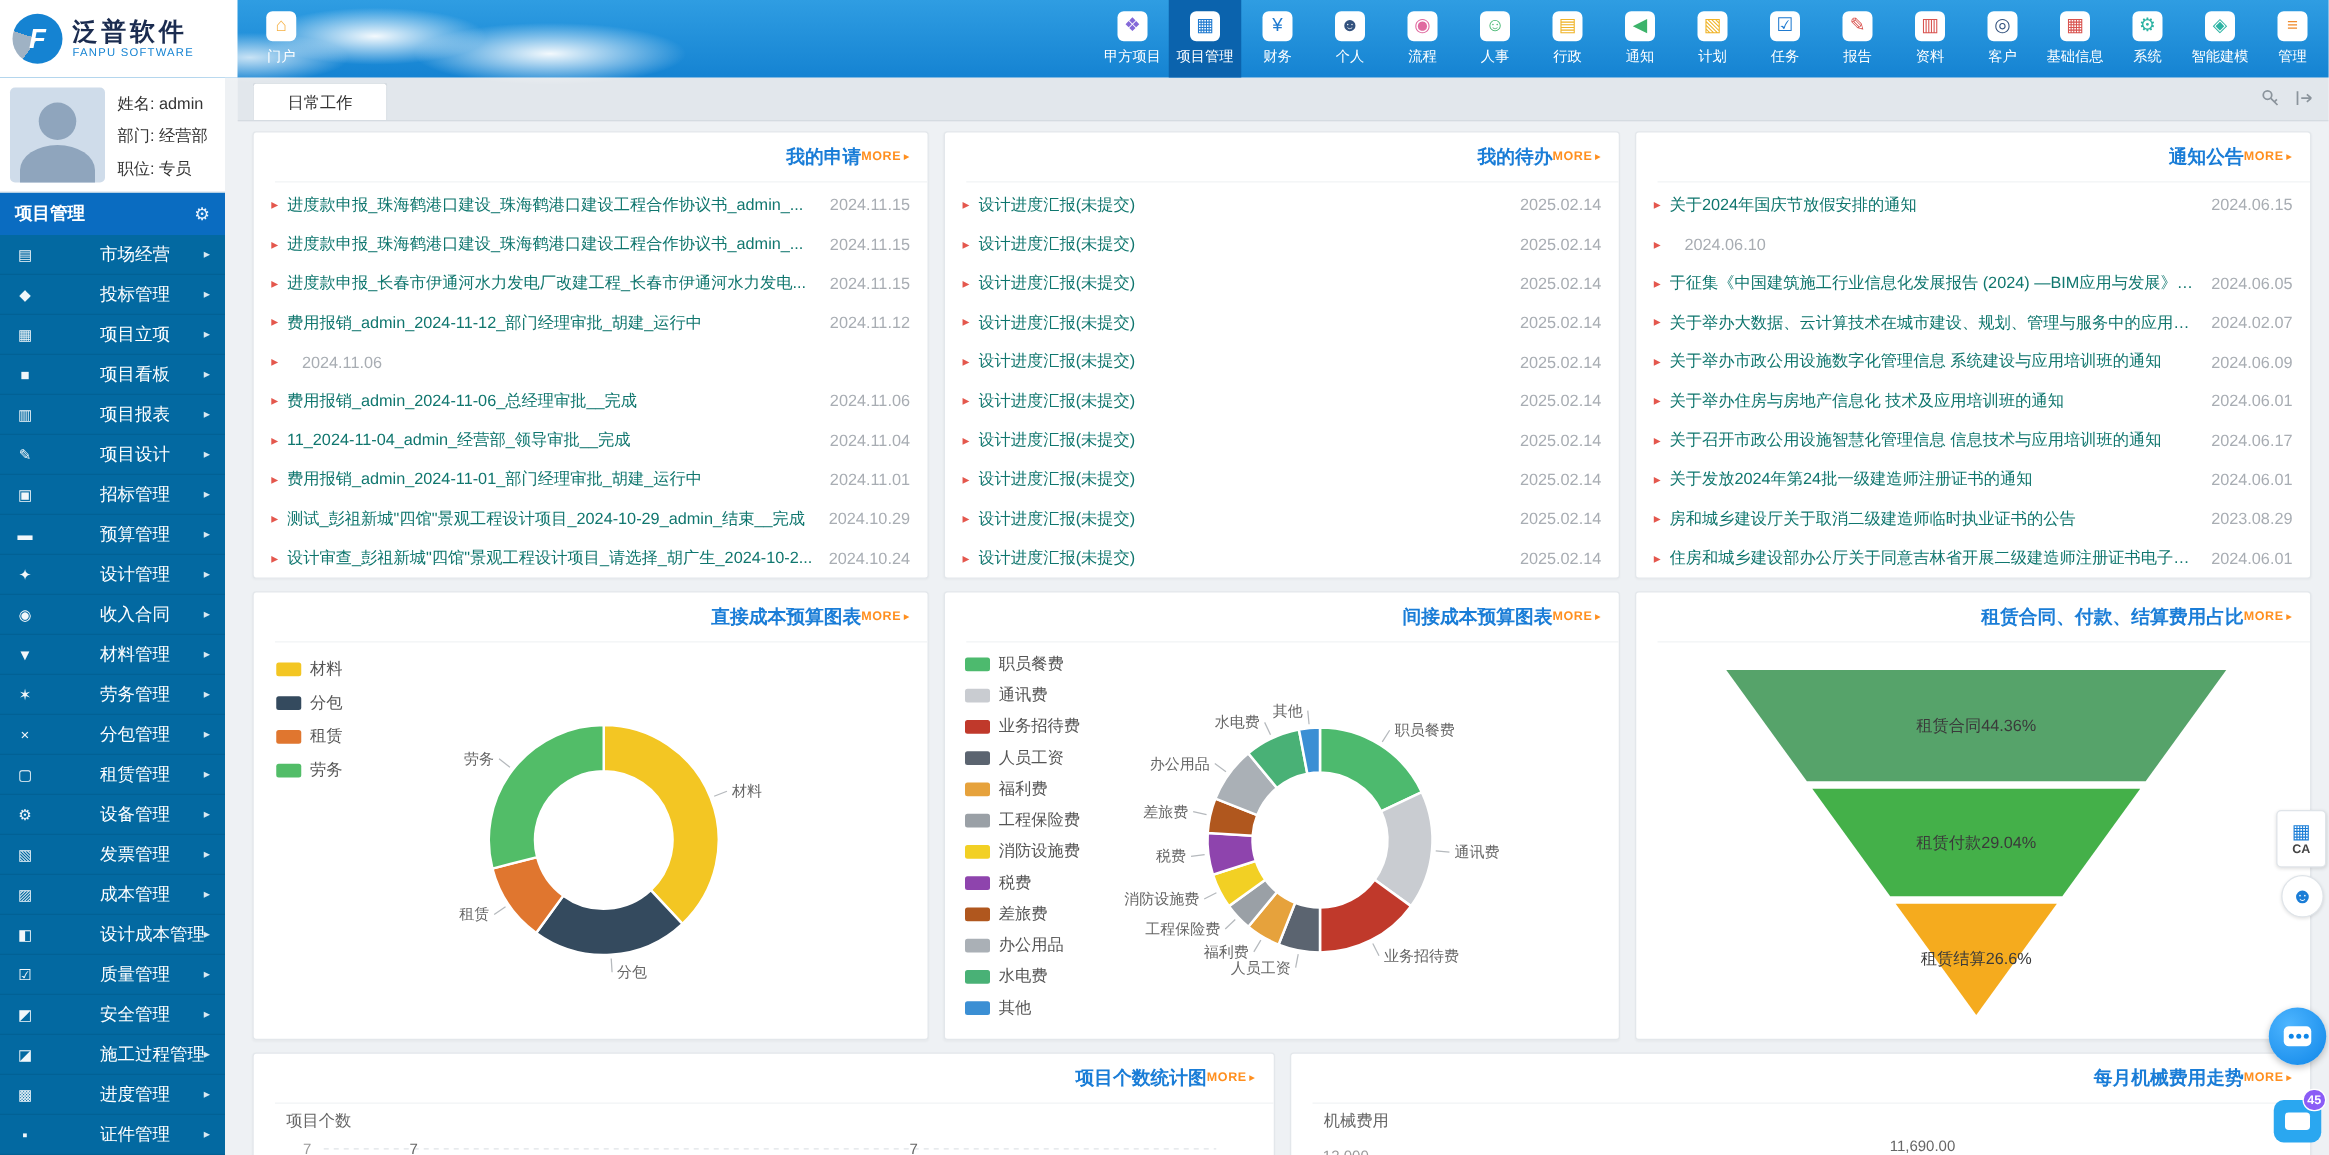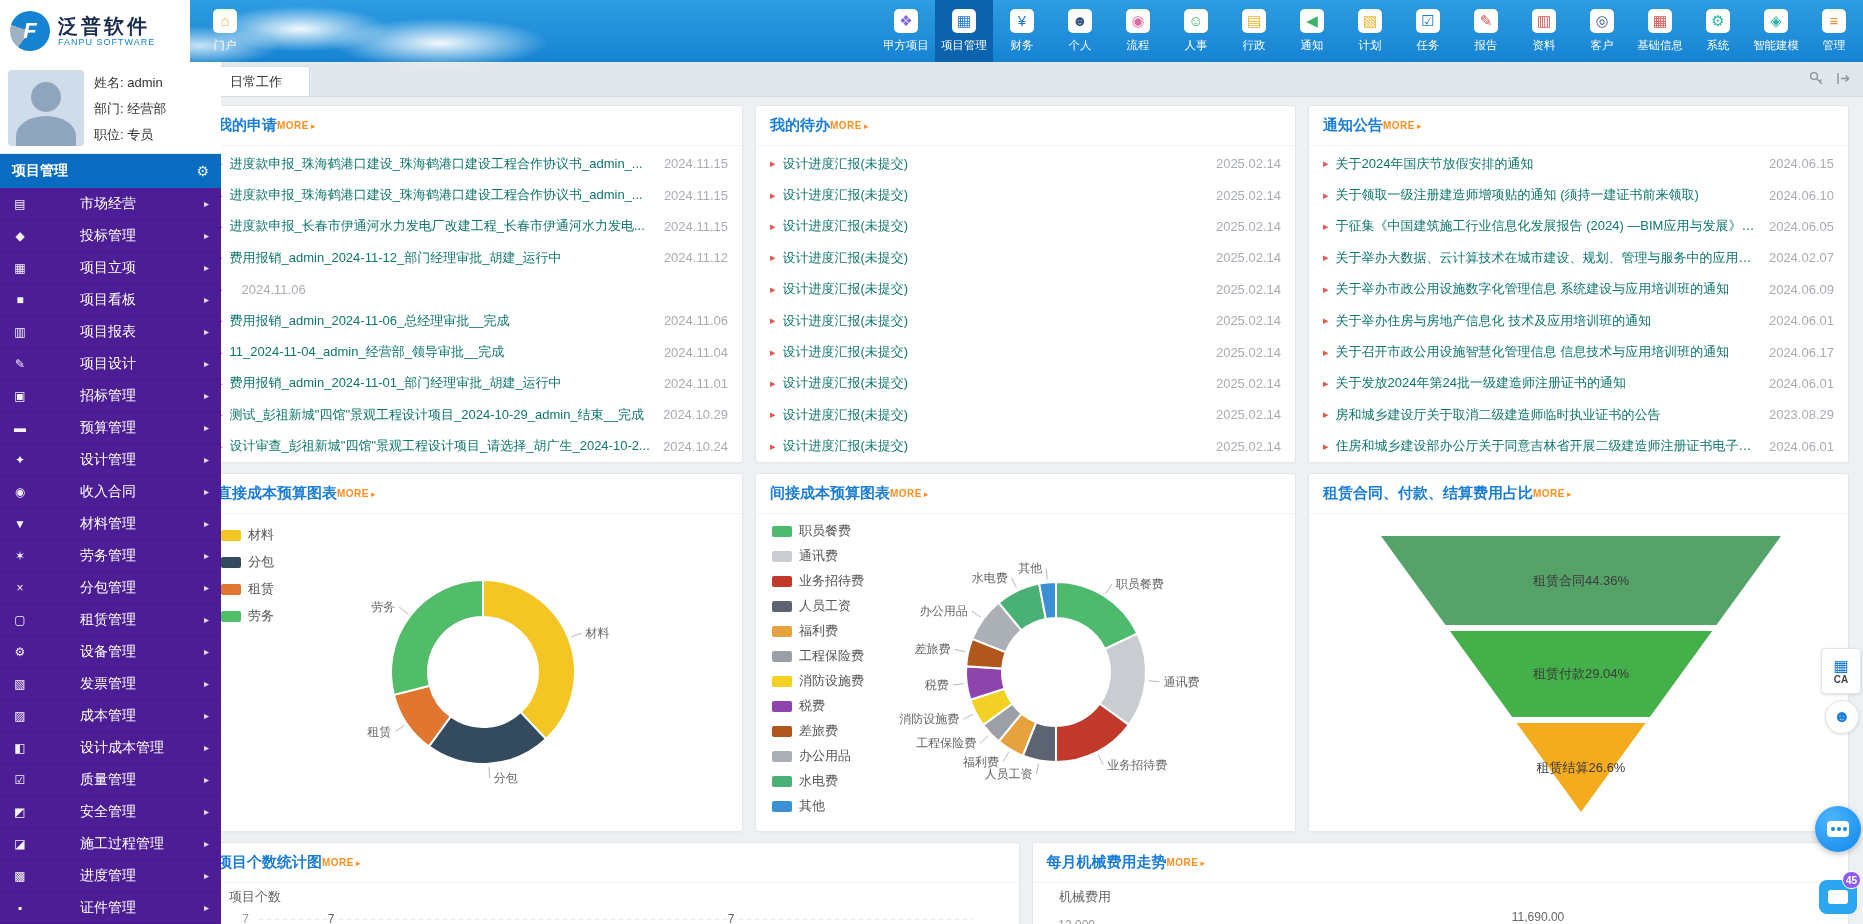--- a/index.html
+++ b/index.html
@@ -17,21 +17,21 @@
   .c2{left:330px;top:18px;width:220px;height:50px;}
   .c3{left:120px;top:26px;width:160px;height:40px;opacity:.8;}
   .nav-item{width:58px;height:62px;display:flex;flex-direction:column;align-items:center;justify-content:center;gap:4px;color:#fff;font-size:12px;cursor:pointer;flex:none;}
   .nav-item.active{background:#0b63ad;}
   .portal{position:absolute;left:196px;top:0;}
   .top-nav{position:absolute;right:0;top:0;display:flex;}
   .nav-icon{width:24px;height:24px;background:#fff;border-radius:5px;display:flex;align-items:center;justify-content:center;font-size:15px;line-height:1;}
   .nav-label{white-space:nowrap;transform:scale(.95);}
 
   
-  .sidebar{position:absolute;left:0;top:62px;width:221px;bottom:0;background:#4c1d95;z-index:40;}
+  .sidebar{position:absolute;left:0;top:62px;width:180px;bottom:0;background:#0369a1;z-index:40;}
   .user-card{height:92px;background:#ffffff;position:relative;border-bottom:1px solid #e3e9f0;}
   .avatar{position:absolute;left:8px;top:8px;width:76px;height:76px;border-radius:4px;background:#cfdcea;overflow:hidden;}
   .avatar::before{content:"";position:absolute;left:23px;top:12px;width:30px;height:30px;border-radius:50%;background:#8fa5bd;}
   .avatar::after{content:"";position:absolute;left:8px;top:46px;width:60px;height:40px;border-radius:50% 50% 0 0;background:#8fa5bd;}
   .user-lines{position:absolute;left:94px;top:12px;display:flex;flex-direction:column;gap:8px;}
   .user-lines span{font-size:13px;color:#333;white-space:nowrap;}
   .side-section{height:34px;background:#0a6cc1;color:#fff;display:flex;align-items:center;padding:0 12px;font-size:14px;font-weight:bold;justify-content:space-between;}
   .gear{font-size:14px;cursor:pointer;color:#eaf4ff;}
   .menu{display:flex;flex-direction:column;}
   .menu-item{height:32px;display:flex;align-items:center;padding:0 12px;color:#fff;font-size:14px;border-bottom:1px solid rgba(0,0,0,.07);cursor:pointer;position:relative;}
@@ -45,21 +45,21 @@
   .tab{margin-left:12px;height:30px;width:108px;background:#fff;border:1px solid #d5dbe1;border-bottom:none;display:flex;align-items:center;justify-content:center;font-size:13px;color:#333;cursor:pointer;border-radius:3px 3px 0 0;}
   .tab-icons{position:absolute;right:12px;top:9px;display:flex;gap:12px;}
   .tab-icons svg{cursor:pointer;}
 
   .content{padding:8px 14px 0 12px;}
   .row{display:flex;gap:12px;margin-bottom:10px;}
   .panel{background:#fff;border:1px solid #e3e7eb;border-radius:3px;flex:1;overflow:hidden;box-shadow:0 1px 2px rgba(0,0,0,.03);}
   .row1 .panel{height:358px;}
   .row2 .panel{height:359px;}
   .row3 .panel{height:300px;}
-  .panel-hd{height:40px;display:flex;align-items:center;justify-content:flex-start;padding:0 14px;border-bottom:1px solid #f1f3f5;}
+  .panel-hd{height:40px;display:flex;align-items:center;justify-content:flex-end;padding:0 14px;border-bottom:1px solid #f1f3f5;margin-left:17px;}
   .panel-title{color:#1a7dd7;font-size:15px;font-weight:bold;}
   .more{color:#ff8f1f;font-size:10px;font-weight:bold;letter-spacing:.5px;cursor:pointer;display:flex;align-items:center;gap:2px;}
   .more-arrow{font-size:9px;}
 
   .list{display:flex;flex-direction:column;padding-top:2px;}
   .list-row{height:31.4px;display:flex;align-items:center;padding:0 14px;cursor:pointer;}
   .bullet{color:#e4574d;font-size:11px;margin-right:7px;}
   .row-text{flex:1;font-size:13px;color:#0f766e;white-space:nowrap;overflow:hidden;text-overflow:ellipsis;}
   .row-date{font-size:13px;color:#a8adb3;margin-left:12px;white-space:nowrap;}
 
@@ -518,21 +518,20 @@
         <div class="list">
 
             <div class="list-row">
               <span class="bullet">▸</span>
               <span class="row-text">关于2024年国庆节放假安排的通知</span>
               <span class="row-date">2024.06.15</span>
             </div>
 
             <div class="list-row">
               <span class="bullet">▸</span>
-              <span class="row-text">关于领取一级注册建造师增项贴的通知 (须持一建证书前来领取)</span>
               <span class="row-date">2024.06.10</span>
             </div>
 
             <div class="list-row">
               <span class="bullet">▸</span>
               <span class="row-text">于征集《中国建筑施工行业信息化发展报告 (2024) —BIM应用与发展》材料...</span>
               <span class="row-date">2024.06.05</span>
             </div>
 
             <div class="list-row">

